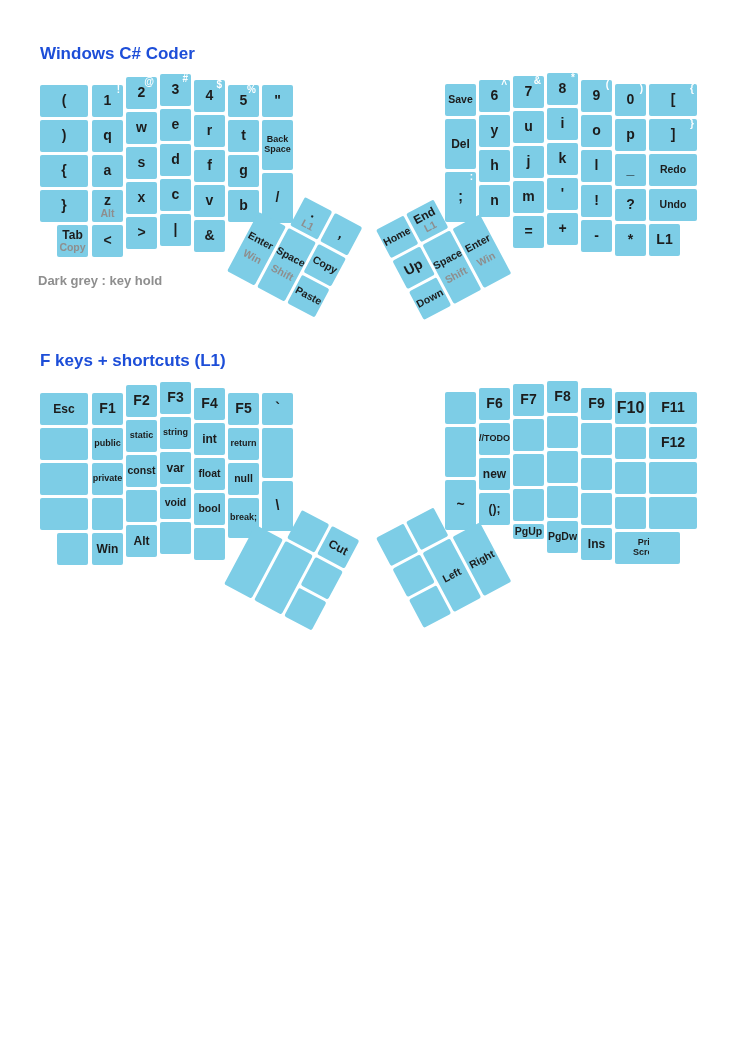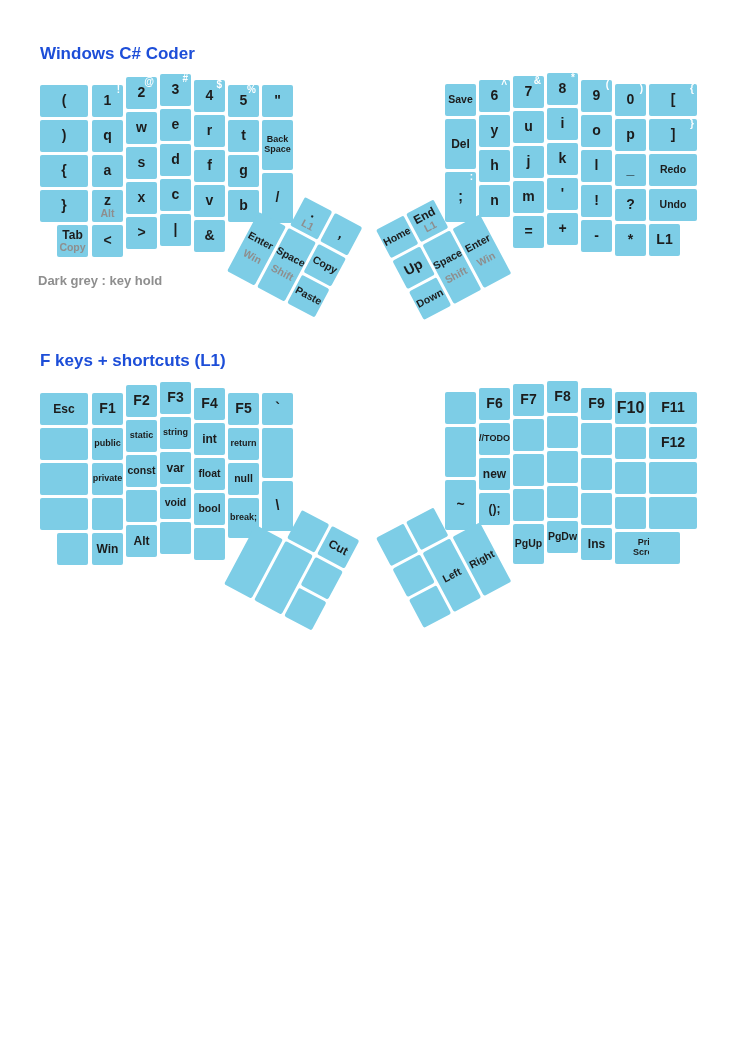--- a/index.html
+++ b/index.html
@@ -392,21 +392,21 @@
       </div>
       <div class="key" style="left: 34px; top: 101px; width: 31px; height: 32px;">
         <span class="tap" style="font-size: 12px;">();</span>
       </div>
       <div class="key" style="left: 68px; top: -8px; width: 31px; height: 32px;">
         <span class="tap" style="font-size: 14px;">F7</span>
       </div>
       <div class="key" style="left: 68px; top: 27px; width: 31px; height: 32px;"></div>
       <div class="key" style="left: 68px; top: 62px; width: 31px; height: 32px;"></div>
       <div class="key" style="left: 68px; top: 97px; width: 31px; height: 32px;"></div>
-      <div class="key" style="left: 68px; top: 132px; width: 31px; height: 40px;">
+      <div class="key" style="left: 68px; top: 132px; width: 31px; height: 15px;">
         <span class="tap" style="font-size: 10.5px;">PgUp</span>
       </div>
       <div class="key" style="left: 102px; top: -11px; width: 31px; height: 32px;">
         <span class="tap" style="font-size: 14px;">F8</span>
       </div>
       <div class="key" style="left: 102px; top: 24px; width: 31px; height: 32px;"></div>
       <div class="key" style="left: 102px; top: 59px; width: 31px; height: 32px;"></div>
       <div class="key" style="left: 102px; top: 94px; width: 31px; height: 32px;"></div>
       <div class="key" style="left: 102px; top: 129px; width: 31px; height: 32px;">
         <span class="tap" style="font-size: 10.5px;">PgDw</span>

